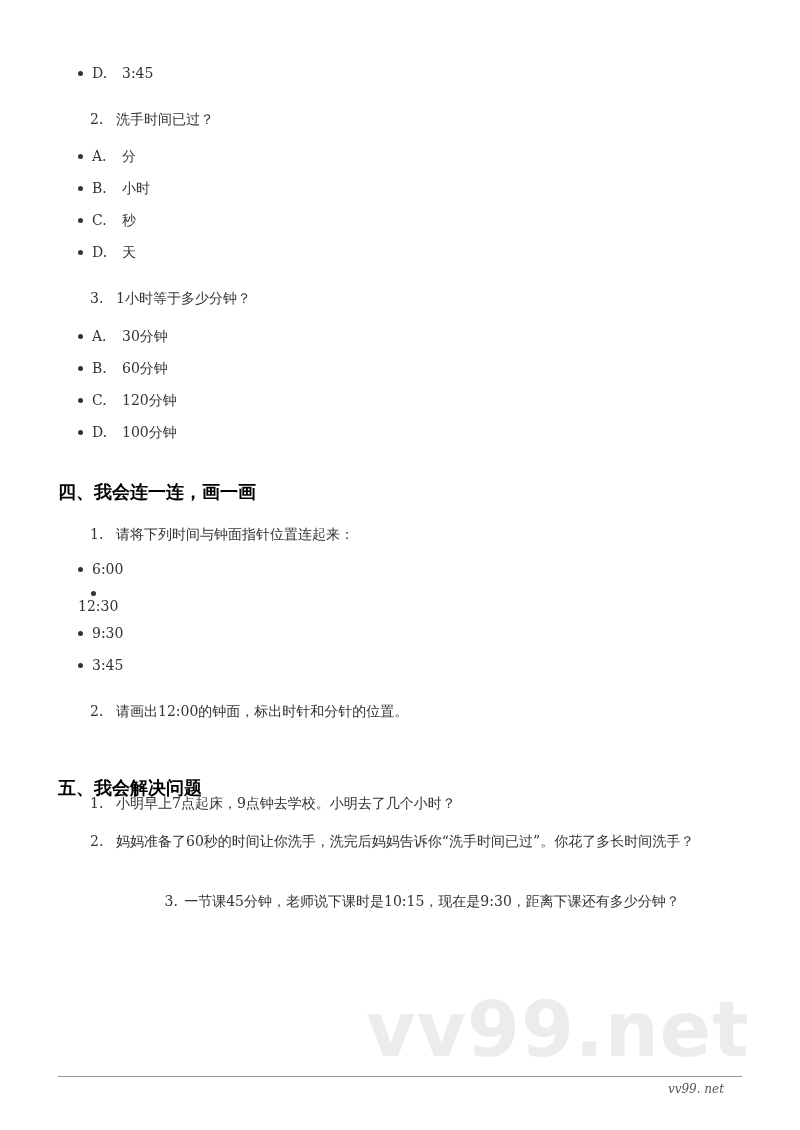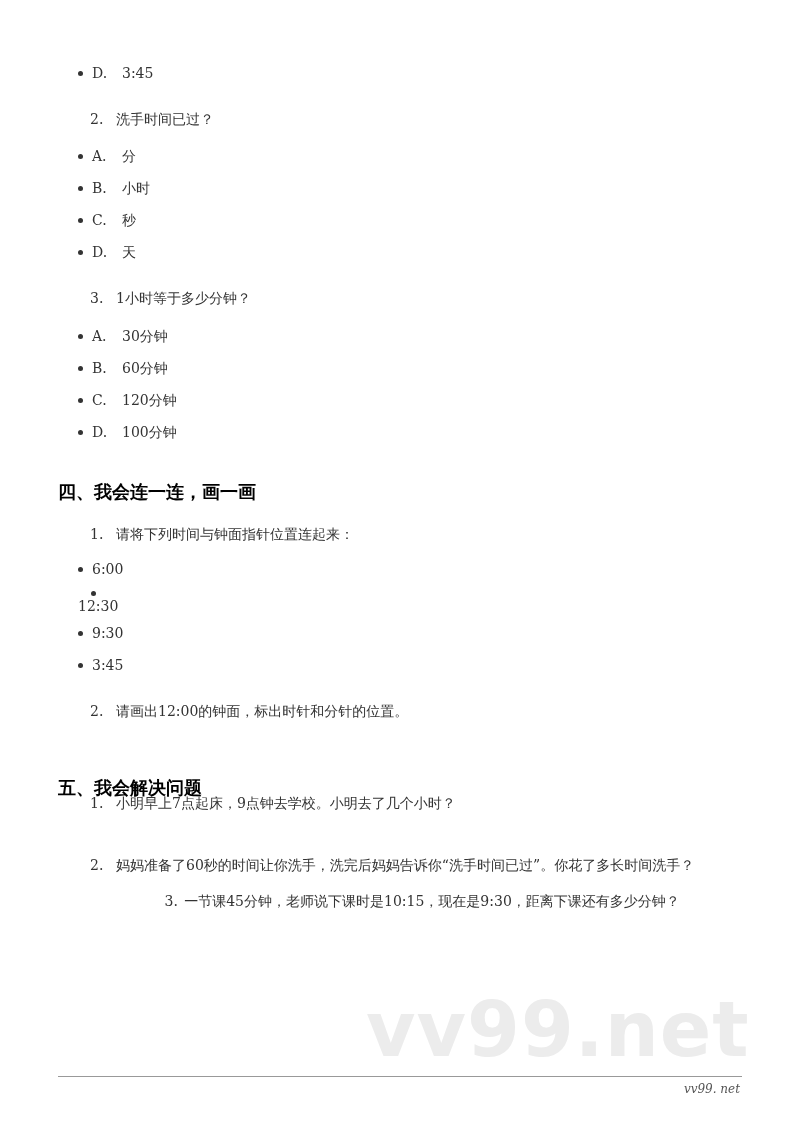--- a/index.html
+++ b/index.html
@@ -36,21 +36,21 @@
     position: absolute; left: 366px; top: 985px; font-size: 76px;
     font-weight: bold; color: #ececec; letter-spacing: 1px;
     font-family: "DejaVu Sans", "Liberation Sans", sans-serif;
     line-height: 90px;
   }
   .footer-rule {
     position: absolute; left: 58px; top: 1076px; width: 684px; height: 1px;
     background: #999999;
   }
   .footer-text {
-    position: absolute; right: 60px; top: 1082px; font-size: 12px;
+    position: absolute; right: 76px; top: 1082px; font-size: 12px;
     font-style: italic; color: #555;
     font-family: "DejaVu Serif", "Liberation Serif", serif;
   }
 </style>
 </head>
 <body>
 
 <div class="page">
 
   <div class="bullet" style="top:63px;">
@@ -128,21 +128,21 @@
     <span>3:45</span>
   </div>
   <div class="qnum" style="top:701px;">
     <span class="num">2.</span><span>请画出12:00的钟面，标出时针和分针的位置。</span>
   </div>
 
   <div class="section-title" style="top:776px;">五、我会解决问题</div>
   <div class="para" style="top:788px;">
     <span class="num">1.</span><span>小明早上7点起床，9点钟去学校。小明去了几个小时？</span>
   </div>
-  <div class="para" style="top:826px;margin-top:24px;">
+  <div class="para" style="top:826px;">
     <span class="num">2.</span><span>妈妈准备了60秒的时间让你洗手，洗完后妈妈告诉你“洗手时间已过”。你花了多长时间洗手？</span>
   </div>
   <div class="para" style="top:886px;text-align:center;">
     <span class="num">3.</span><span>一节课45分钟，老师说下课时是10:15，现在是9:30，距离下课还有多少分钟？</span>
   </div>
 
   <div class="watermark">vv99.net</div>
   <div class="footer-rule"></div>
   <div class="footer-text">vv99. net</div>
 </div>

